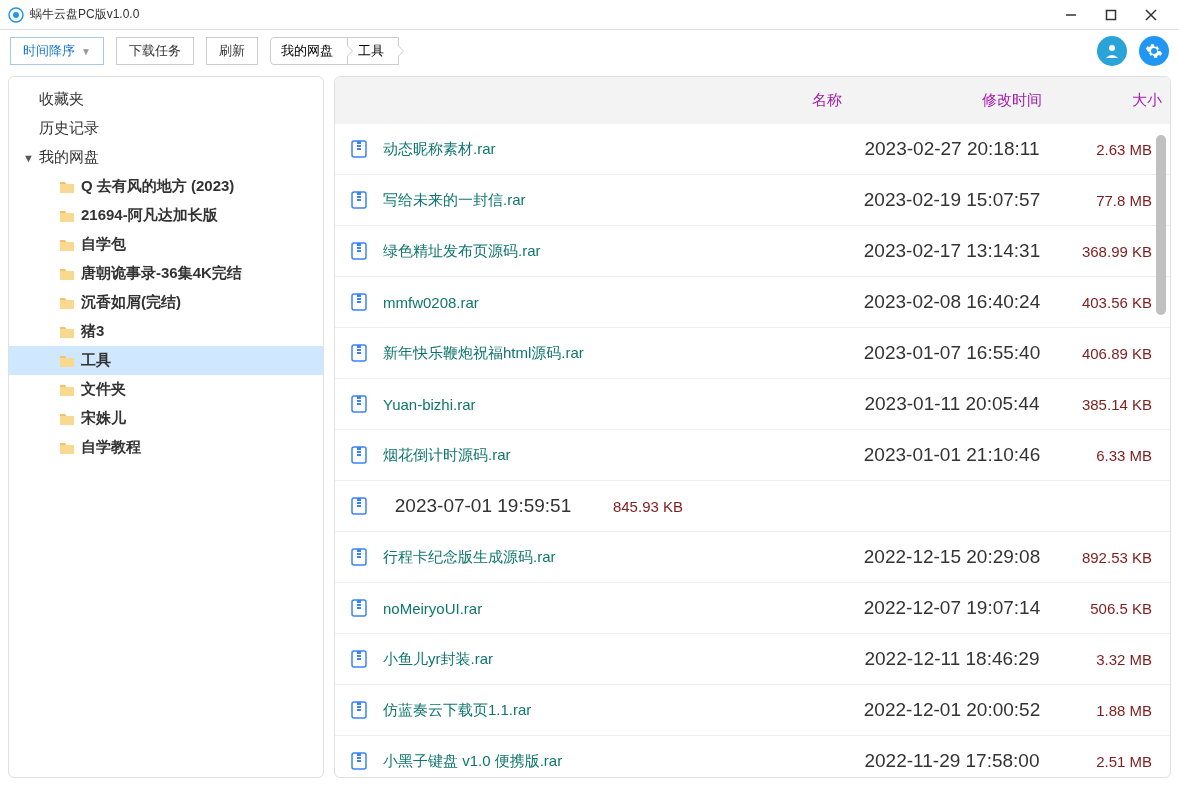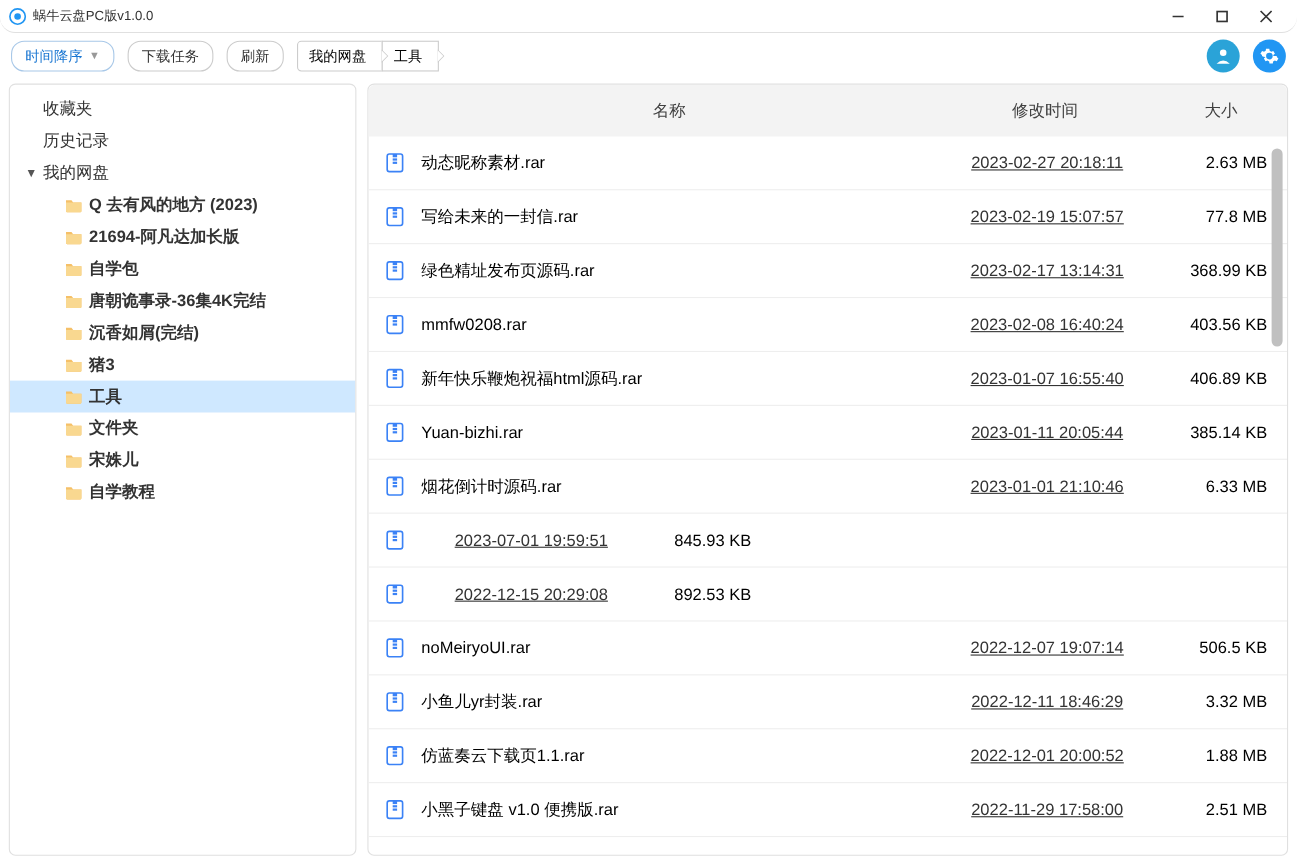--- a/index.html
+++ b/index.html
@@ -1,25 +1,25 @@
 <!DOCTYPE html>
 <html><head>
 <meta charset="utf-8">
 <style>
 * { margin: 0; padding: 0; box-sizing: border-box; font-family: "Microsoft YaHei", "Segoe UI", sans-serif; }
 body { width: 1179px; height: 786px; background: #fff; overflow: hidden; display: flex; flex-direction: column; }
 
-.titlebar { height: 30px; display: flex; align-items: center; padding: 0 8px; border-bottom: 1px solid #e0e0e0; border-radius: 14px; }
+.titlebar { height: 30px; display: flex; align-items: center; padding: 0 8px; border-bottom: 1px solid #e0e0e0; }
 .titlebar-icon { width: 16px; height: 16px; margin-right: 6px; display: inline-flex; align-items: center; justify-content: center; }
 .titlebar-title { font-size: 12px; color: #333; flex: 1; }
 .win-controls { display: flex; gap: 20px; padding-right: 10px; }
 .win-btn { width: 20px; height: 20px; display: flex; align-items: center; justify-content: center; cursor: pointer; font-size: 14px; }
 
 .toolbar { height: 42px; display: flex; align-items: center; padding: 0 10px; gap: 12px; }
-.tb-btn { height: 28px; padding: 0 12px; border: 1px solid #ccc; border-radius: 12px; background: #fff; font-size: 13px; display: flex; align-items: center; gap: 6px; cursor: pointer; color: #333; }
+.tb-btn { height: 28px; padding: 0 12px; border: 1px solid #ccc; border-radius: 0; background: #fff; font-size: 13px; display: flex; align-items: center; gap: 6px; cursor: pointer; color: #333; }
 .tb-btn.primary { color: #1976d2; border-color: #a8c8e8; }
 .tb-btn .chev { font-size: 10px; color: #999; }
 .breadcrumb { display: flex; align-items: center; }
 .bc-seg { height: 28px; padding: 0 14px 0 10px; border: 1px solid #ccc; font-size: 13px; background: #fff; display: flex; align-items: center; cursor: pointer; position: relative; }
 .bc-seg:first-child { border-radius: 4px 0 0 4px; }
 .bc-seg + .bc-seg { margin-left: -1px; }
 .bc-seg::after { content: ""; position: absolute; right: -6px; top: 50%; transform: translateY(-50%); width: 0; height: 0; border-top: 6px solid transparent; border-bottom: 6px solid transparent; border-left: 6px solid #ccc; z-index: 1; }
 .bc-seg::before { content: ""; position: absolute; right: -5px; top: 50%; transform: translateY(-50%); width: 0; height: 0; border-top: 5px solid transparent; border-bottom: 5px solid transparent; border-left: 5px solid #fff; z-index: 2; }
 .toolbar-spacer { flex: 1; }
 .circle-btn { width: 30px; height: 30px; border-radius: 50%; display: flex; align-items: center; justify-content: center; cursor: pointer; color: #fff; font-size: 16px; }
@@ -31,30 +31,30 @@
 .sidebar { width: 316px; border: 1px solid #e0e0e0; border-radius: 6px; padding: 8px 0; overflow-y: auto; }
 .tree-item { padding: 5px 10px 5px 28px; font-size: 15px; color: #333; cursor: pointer; display: flex; align-items: center; gap: 6px; }
 .tree-item.root { padding-left: 14px; }
 .tree-item.selected { background: #cfe8ff; }
 .tree-caret { width: 10px; display: inline-block; font-size: 11px; color: #555; }
 .folder-icon { width: 16px; height: 14px; display: inline-block; }
 .tree-children .tree-item { padding-left: 50px; font-weight: bold; }
 
 .main { flex: 1; border: 1px solid #e0e0e0; border-radius: 6px; display: flex; flex-direction: column; overflow: hidden; position: relative; }
 .table-header { display: flex; background: #f3f3f3; border-radius: 6px 6px 0 0; }
-.th { padding: 14px 8px; font-size: 15px; color: #404040; text-align: center; }
+.th { padding: 14px 8px; font-size: 15px; color: #a21caf; text-align: right; }
 .th-name { flex: 1; padding-left: 40px; }
 .th-date { width: 200px; }
 .th-size { width: 120px; }
 .table-body { flex: 1; overflow-y: auto; }
 .row { display: flex; align-items: center; border-bottom: 1px solid #eee; padding: 14px 8px; cursor: pointer; }
 .file-icon { width: 20px; height: 20px; margin: 0 14px 0 6px; flex-shrink: 0; }
-.cell-name { flex: 1; font-size: 15px; color: #000000; }
-.cell-date { width: 200px; font-size: 15px; color: #333; text-align: center; text-decoration: underline; }
-.cell-size { width: 110px; font-size: 15px; color: #000000; text-align: right; padding-right: 10px; }
+.cell-name { flex: 1; font-size: 15px; color: #0f766e; }
+.cell-date { width: 200px; font-size: 19px; color: #333; text-align: center; }
+.cell-size { width: 110px; font-size: 15px; color: #7f1d1d; text-align: right; padding-right: 10px; }
 
 .scrollbar-track { position: absolute; right: 4px; top: 58px; width: 10px; bottom: 8px; }
 .scrollbar-thumb { width: 10px; background: #c0c0c0; border-radius: 5px; position: absolute; top: 0; height: 180px; }
 </style>
 </head>
 <body>
 
 <div class="titlebar">
   <span class="titlebar-icon">
     <svg viewBox="0 0 16 16" width="16" height="16">
@@ -298,20 +298,21 @@
           <div class="cell-date">2023-07-01 19:59:51</div>
           <div class="cell-size">845.93 KB</div>
         </div>
         <div class="row">
           <svg class="file-icon" viewBox="0 0 20 20">
             <rect x="3" y="2" width="14" height="16" rx="2" fill="#fff" stroke="#3b82f6" stroke-width="1.5"></rect>
             <rect x="8" y="2" width="4" height="3" fill="#3b82f6"></rect>
             <rect x="8" y="6" width="4" height="2" fill="#3b82f6"></rect>
             <rect x="8" y="9" width="4" height="2" fill="#3b82f6"></rect>
           </svg>
+          <div class="cell-name">行程卡纪念版生成源码.rar</div>
           <div class="cell-date">2022-12-15 20:29:08</div>
           <div class="cell-size">892.53 KB</div>
         </div>
         <div class="row">
           <svg class="file-icon" viewBox="0 0 20 20">
             <rect x="3" y="2" width="14" height="16" rx="2" fill="#fff" stroke="#3b82f6" stroke-width="1.5"></rect>
             <rect x="8" y="2" width="4" height="3" fill="#3b82f6"></rect>
             <rect x="8" y="6" width="4" height="2" fill="#3b82f6"></rect>
             <rect x="8" y="9" width="4" height="2" fill="#3b82f6"></rect>
           </svg>

